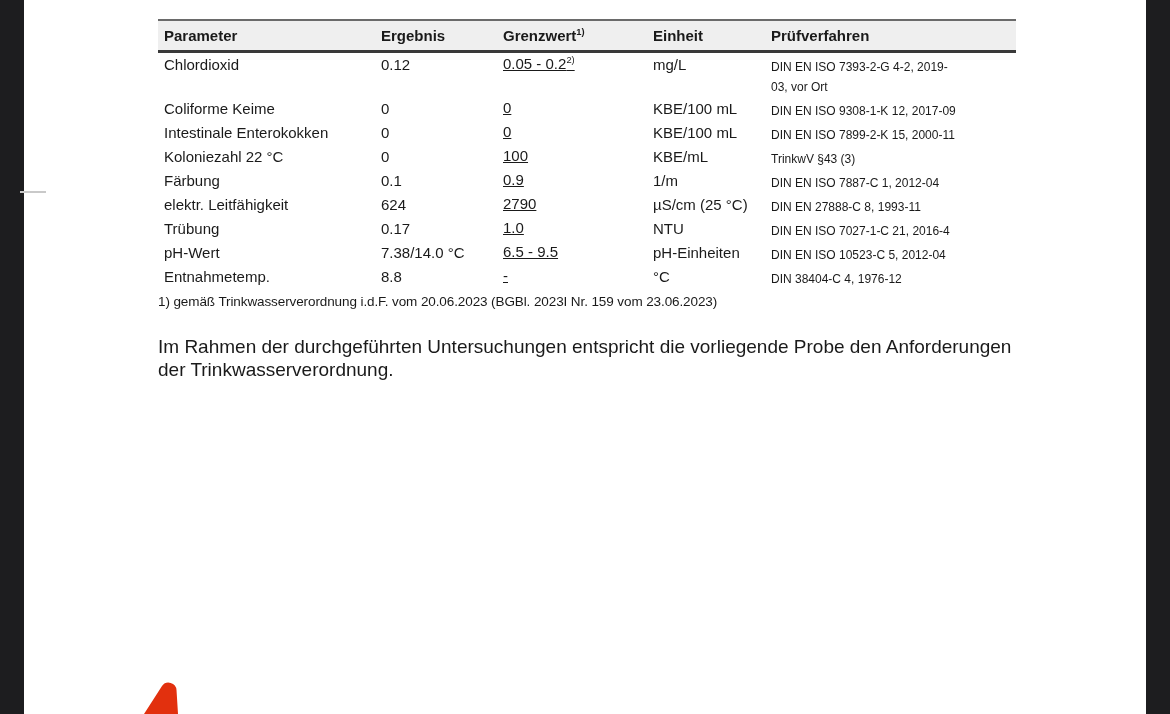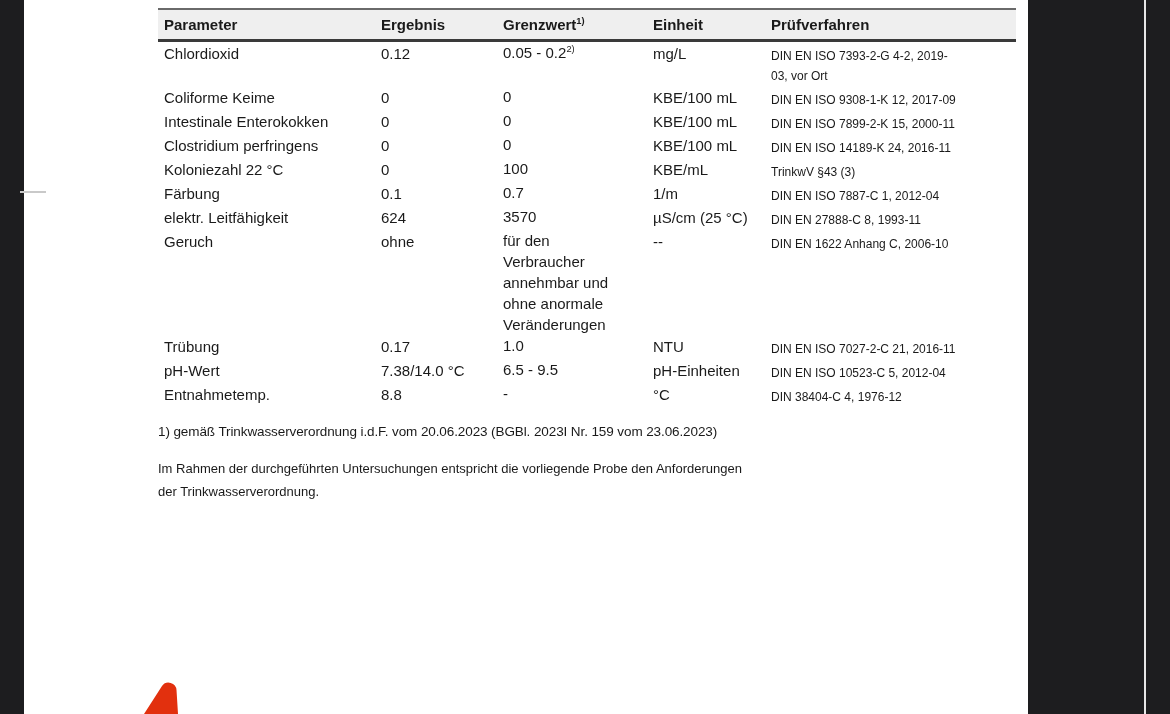--- a/index.html
+++ b/index.html
@@ -8,43 +8,43 @@
     background: #1d1d1f;
     position: relative; overflow: hidden;
     font-family: "Liberation Sans", sans-serif;
     color: #1a1a1a;
   }
   .bar { position: absolute; top: 0; height: 714px; background: #1d1d1f; }
   .bar-left  { left: 0; width: 24px; }
   .bar-right { right: 0; width: 24px; border-left: 2px solid #e6e6e6; }
   .page {
     position: absolute; left: 24px; top: 0;
-    width: 1004px; height: 714px;
+    width: 1122px; height: 714px;
     background: #ffffff;
     box-sizing: border-box;
-    padding: 8px 0 0 134px;
+    padding: 19px 0 0 134px;
   }
   table.results {
     border-collapse: collapse; table-layout: fixed;
     width: 858px;
     border-top: 2px solid #6a6a6a;
   }
   th, td { text-align: left; vertical-align: top; white-space: pre-line; overflow: hidden; }
   thead th {
     background: #efefef;
     font-size: 15px; font-weight: bold; line-height: 18px;
     padding: 6px 0 5px 6px;
     border-bottom: 3px solid #3a3a3a;
   }
   tbody td { font-size: 15px; line-height: 23px; padding: 0 0 0 6px; }
-  tbody td.c2 { line-height: 21px; }
+  tbody td.c2 { line-height: 21px; text-decoration: underline; }
   tbody td.c4 { font-size: 12px; line-height: 20px; padding-top: 4px; }
   sup { font-size: 0.62em; vertical-align: super; line-height: 0; }
-  .footnotes { margin-top: 16px; font-size: 13.5px; line-height: 18px; letter-spacing: -0.1px; }
-  .conclusion { margin-top: 16px; font-size: 13px; line-height: 23px; white-space: pre-line; }
+  .footnotes { margin-top: 4px; font-size: 13.5px; line-height: 18px; letter-spacing: -0.1px; }
+  .conclusion { margin-top: 24px; font-size: 19px; line-height: 23px; white-space: pre-line; }
   .edge-tick { position: absolute; left: 20px; top: 191px; width: 26px; height: 2px; background: #c9c9c9; }
   .pen-mark { position: absolute; left: 138px; top: 678px; }
 </style>
 </head>
 <body>
 
 <div class="bar bar-left"></div>
 <div class="bar bar-right"></div>
 
 <div class="page">
@@ -82,64 +82,46 @@
           <td class="c4">DIN EN ISO 9308-1-K 12, 2017-09</td>
         </tr>
         <tr>
           <td class="c0">Intestinale Enterokokken</td>
           <td class="c1">0</td>
           <td class="c2">0</td>
           <td class="c3">KBE/100 mL</td>
           <td class="c4">DIN EN ISO 7899-2-K 15, 2000-11</td>
         </tr>
         <tr>
-          <td class="c0">Clostridium perfringens</td>
-          <td class="c1">0</td>
-          <td class="c2">0</td>
-          <td class="c3">KBE/100 mL</td>
-          <td class="c4">DIN EN ISO 14189-K 24, 2016-11</td>
-        </tr>
-        <tr>
           <td class="c0">Koloniezahl 22 °C</td>
           <td class="c1">0</td>
           <td class="c2">100</td>
           <td class="c3">KBE/mL</td>
           <td class="c4">TrinkwV §43 (3)</td>
         </tr>
         <tr>
           <td class="c0">Färbung</td>
           <td class="c1">0.1</td>
-          <td class="c2">0.7</td>
+          <td class="c2">0.9</td>
           <td class="c3">1/m</td>
           <td class="c4">DIN EN ISO 7887-C 1, 2012-04</td>
         </tr>
         <tr>
           <td class="c0">elektr. Leitfähigkeit</td>
           <td class="c1">624</td>
-          <td class="c2">3570</td>
+          <td class="c2">2790</td>
           <td class="c3">µS/cm (25 °C)</td>
           <td class="c4">DIN EN 27888-C 8, 1993-11</td>
-        </tr>
-        <tr>
-          <td class="c0">Geruch</td>
-          <td class="c1">ohne</td>
-          <td class="c2">für den
-Verbraucher
-annehmbar und
-ohne anormale
-Veränderungen</td>
-          <td class="c3">--</td>
-          <td class="c4">DIN EN 1622 Anhang C, 2006-10</td>
         </tr>
         <tr>
           <td class="c0">Trübung</td>
           <td class="c1">0.17</td>
           <td class="c2">1.0</td>
           <td class="c3">NTU</td>
-          <td class="c4">DIN EN ISO 7027-2-C 21, 2016-11</td>
+          <td class="c4">DIN EN ISO 7027-1-C 21, 2016-4</td>
         </tr>
         <tr>
           <td class="c0">pH-Wert</td>
           <td class="c1">7.38/14.0 °C</td>
           <td class="c2">6.5 - 9.5</td>
           <td class="c3">pH-Einheiten</td>
           <td class="c4">DIN EN ISO 10523-C 5, 2012-04</td>
         </tr>
         <tr>
           <td class="c0">Entnahmetemp.</td>

